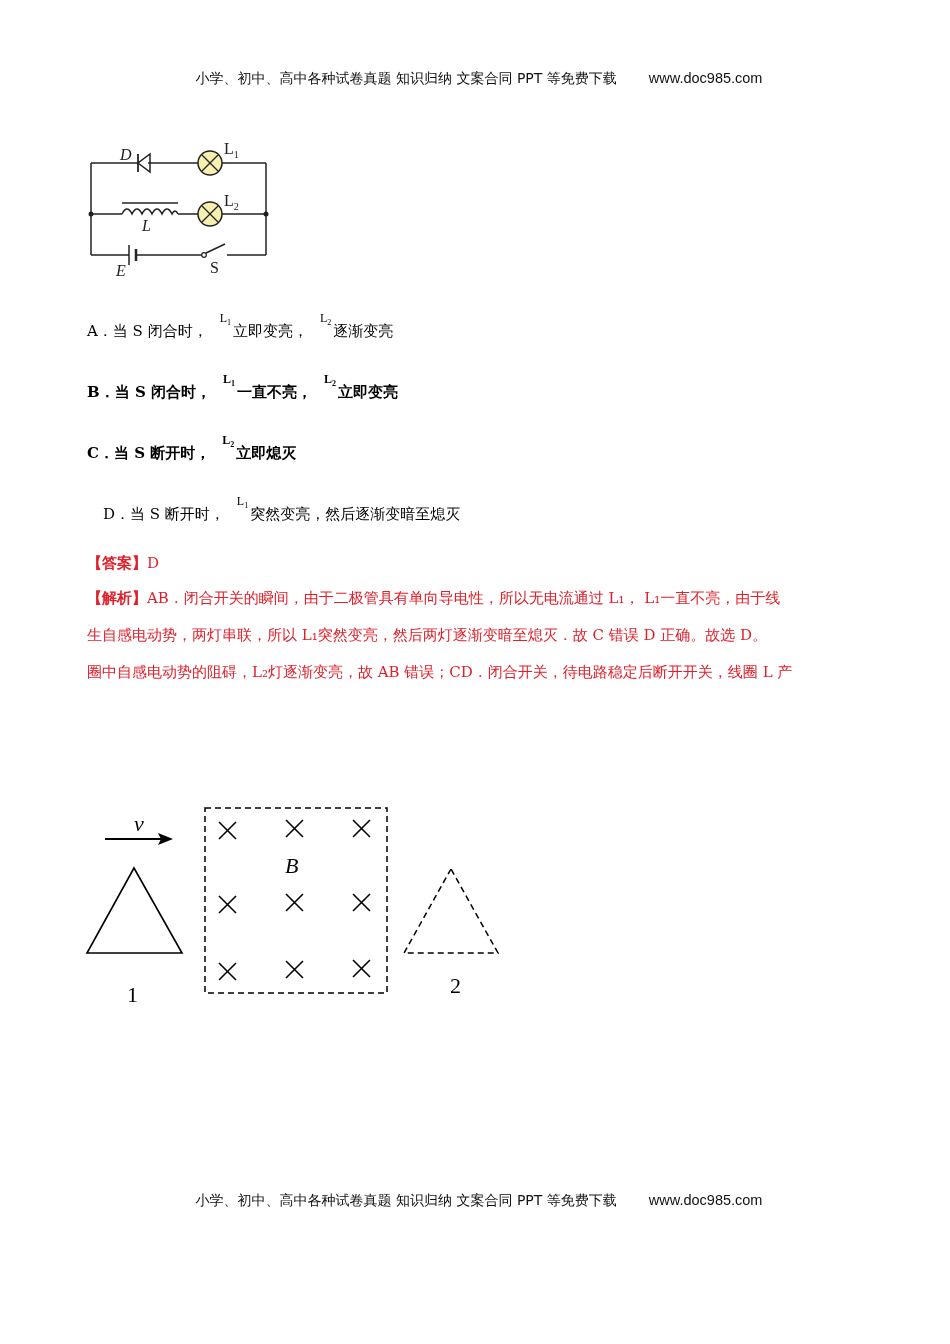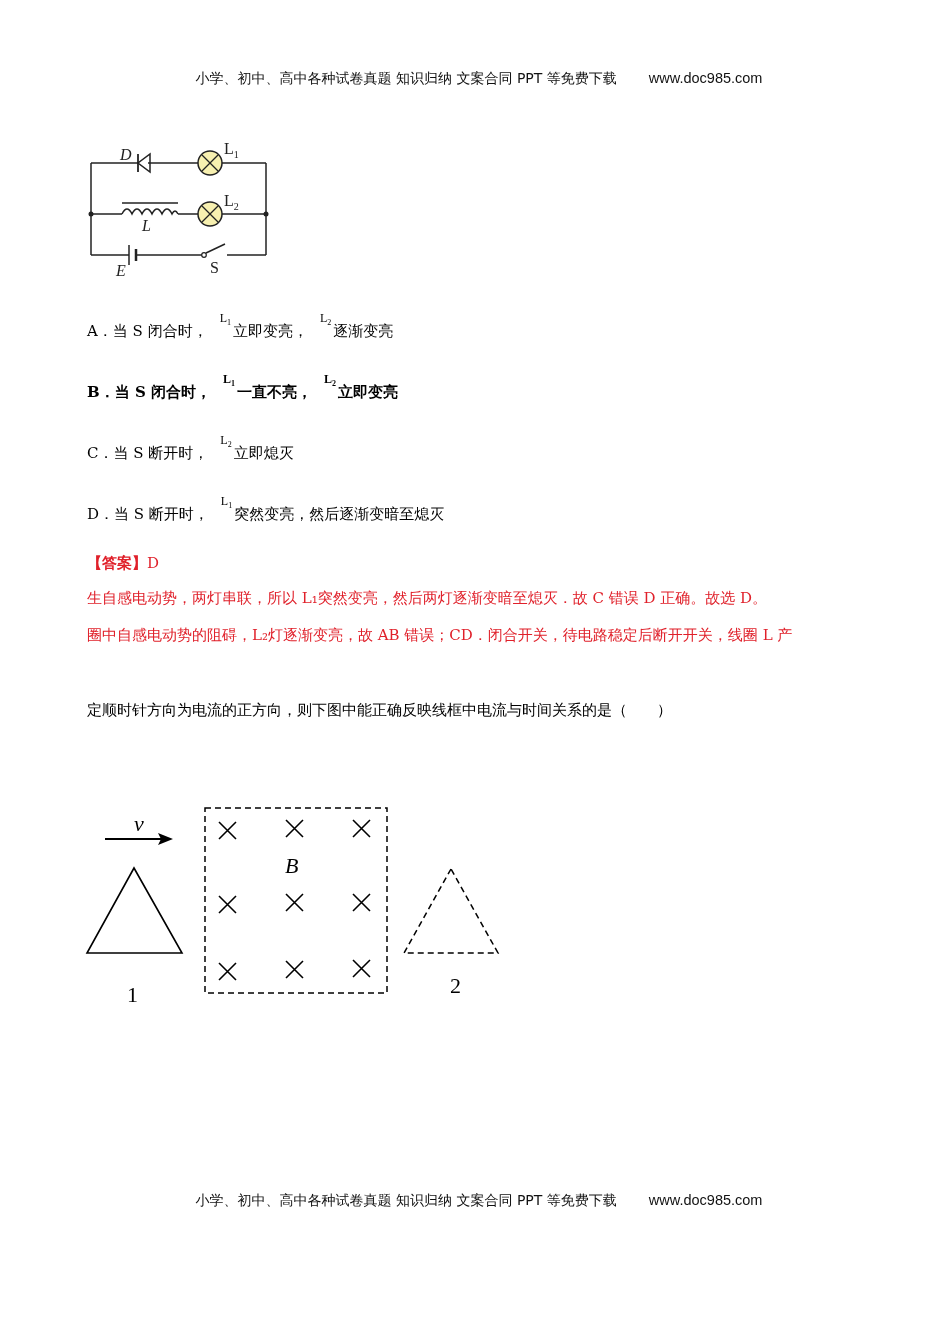--- a/index.html
+++ b/index.html
@@ -83,38 +83,38 @@
   <text x="36" y="146" font-family="Liberation Serif,serif" font-style="italic" font-size="16" fill="#222">E</text>
   <text x="130" y="143" font-family="Liberation Serif,serif" font-size="16" fill="#222">S</text>
 </svg>
 
 <div class="line" style="top:322px;text-align:right;">
   <span>A．当 S 闭合时，</span><span class="sup"><span>L</span><sub>1</sub></span><span>立即变亮，</span><span class="sup"><span>L</span><sub>2</sub></span><span>逐渐变亮</span>
 </div>
 <div class="line" style="top:383px;font-weight:bold;">
   <span>B．当 S 闭合时，</span><span class="sup"><span>L</span><sub>1</sub></span><span>一直不亮，</span><span class="sup"><span>L</span><sub>2</sub></span><span>立即变亮</span>
 </div>
-<div class="line" style="top:444px;">
+<div class="line" style="top:444px;font-weight:bold;">
   <span>C．当 S 断开时，</span><span class="sup"><span>L</span><sub>2</sub></span><span>立即熄灭</span>
 </div>
-<div class="line" style="top:505px;">
+<div class="line" style="top:505px;margin-left:16px;">
   <span>D．当 S 断开时，</span><span class="sup"><span>L</span><sub>1</sub></span><span>突然变亮，然后逐渐变暗至熄灭</span>
 </div>
 
 <div class="line red" style="top:554px;">
   <span class="bracket">【答案】</span><span>D</span>
 </div>
 
 <div class="para red" style="top:580px;">
+  <div><span class="bracket">【解析】</span><span>AB．闭合开关的瞬间，由于二极管具有单向导电性，所以无电流通过 L₁，  L₁一直不亮，由于线</span></div>
   <div>生自感电动势，两灯串联，所以 L₁突然变亮，然后两灯逐渐变暗至熄灭．故 C 错误 D 正确。故选 D。</div>
   <div>圈中自感电动势的阻碍，L₂灯逐渐变亮，故 AB 错误；CD．闭合开关，待电路稳定后断开开关，线圈 L 产</div>
 </div>
 
 <div class="para" style="top:692px;">
-  <div>定顺时针方向为电流的正方向，则下图中能正确反映线框中电流与时间关系的是（　　）</div>
 </div>
 
 <svg style="left:80px;top:800px;" width="440" height="210" viewBox="0 0 440 210">
 
   <g>
     <line x1="25" y1="39" x2="84" y2="39" stroke="#000" stroke-width="1.8"></line>
     <polygon points="93,39 78,33 81,39 78,45" fill="#000"></polygon>
   </g>
   <text x="54" y="31" font-family="Liberation Serif,serif" font-style="italic" font-size="22" fill="#000">v</text>
 

